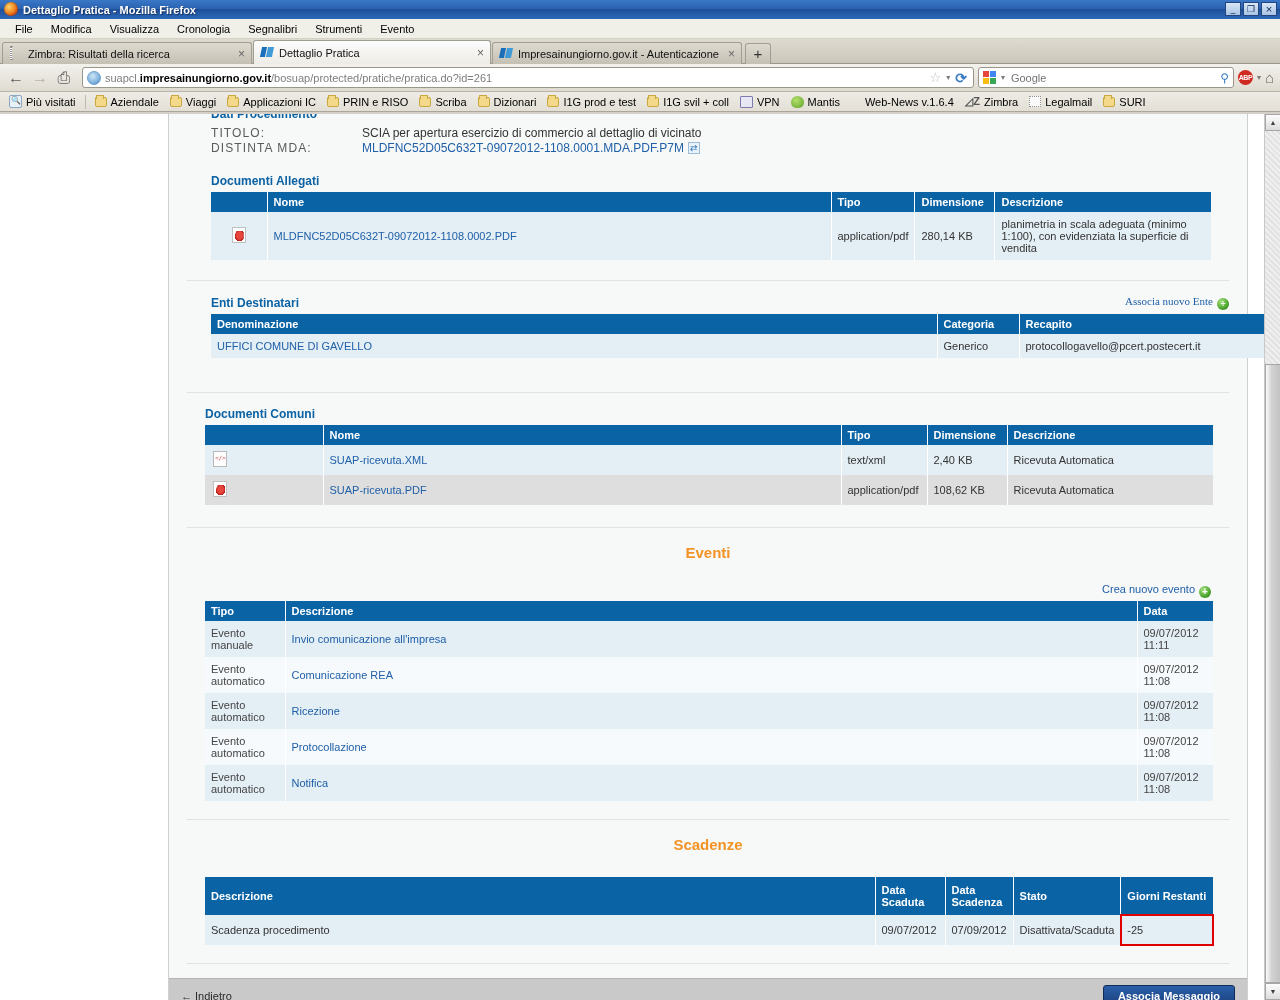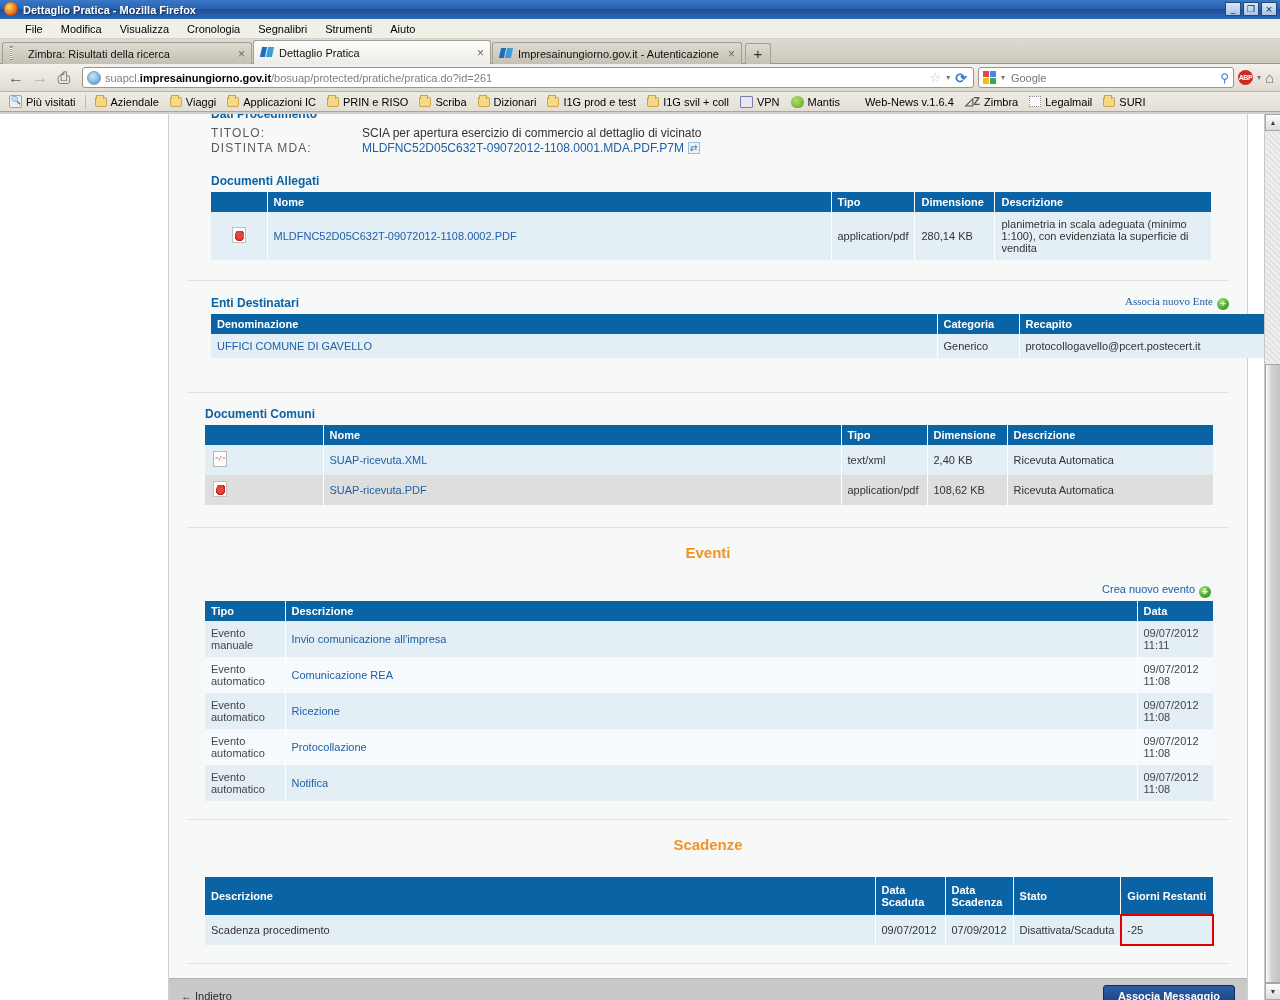--- a/index.html
+++ b/index.html
@@ -41,21 +41,21 @@
     background: linear-gradient(to bottom,#d9e7f7,#a9c3e4);
     border: 1px solid #24457d;
     color: #00204a; font-size: 9px; line-height: 12px;
     text-align: center; font-family: "DejaVu Sans", sans-serif;
   }
 
   
   .menubar {
     height: 20px; background: #f0efe8;
     border-bottom: 1px solid #d5d2c8;
-    display: flex; align-items: center; padding-left: 16px;
+    display: flex; align-items: center; padding-left: 6px;
     font-size: 11px; color: #000;
   }
   .menubar span { padding: 2px 9px; white-space: nowrap; }
 
   
   .tabstrip {
     height: 25px;
     background: linear-gradient(to bottom,#dedacf,#cbc7bb);
     display: flex; align-items: flex-end; padding-left: 2px;
     border-bottom: 1px solid #9a968b;
@@ -336,21 +336,21 @@
     </div>
   </div>
 
   <div class="menubar">
     <span>File</span>
     <span>Modifica</span>
     <span>Visualizza</span>
     <span>Cronologia</span>
     <span>Segnalibri</span>
     <span>Strumenti</span>
-    <span>Aiuto</span>
+    <span>Evento</span>
   </div>
 
   <div class="tabstrip">
     <div class="tab" style="width:250px">
       <span class="tab-favicon"><span class="fav-generic"></span></span>
       <span class="tab-label">Zimbra: Risultati della ricerca</span>
       <span class="tab-close">×</span>
     </div>
     <div class="tab active" style="width:238px">
       <span class="tab-favicon"><span class="fav-blue"></span></span>

